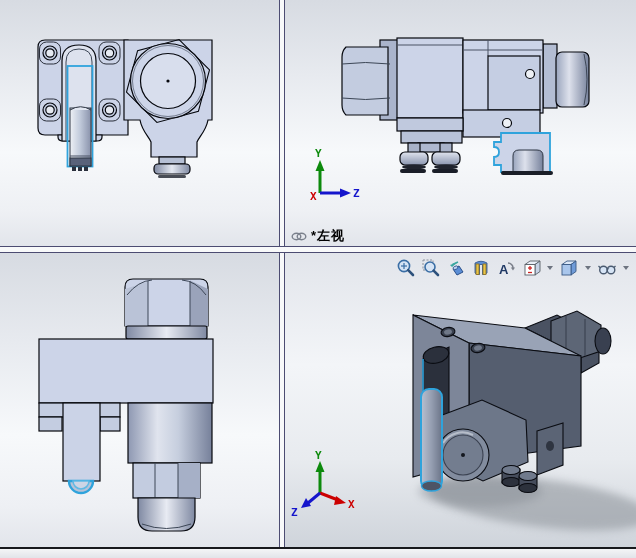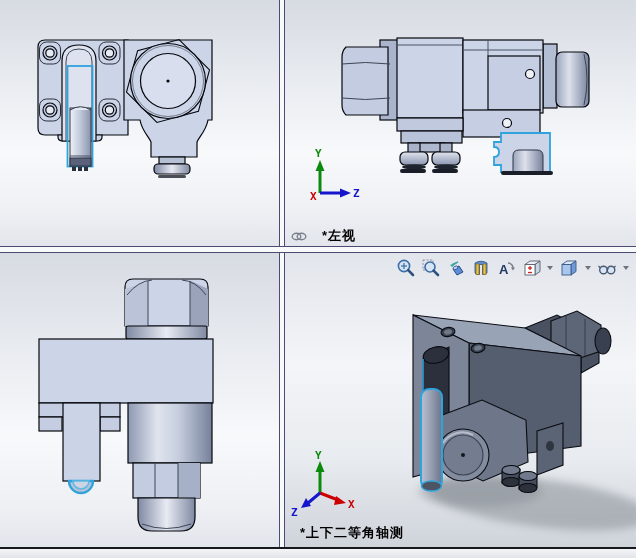--- a/index.html
+++ b/index.html
@@ -26,21 +26,21 @@
     position:absolute;left:0;top:246px;width:636px;height:7px;
     background:#f8f9fa;border-top:1px solid #4c4c72;border-bottom:1px solid #4c4c72;
     box-sizing:border-box;cursor:row-resize;
   }
   .statusbar{
     position:absolute;left:0;top:547px;width:636px;height:11px;
     background:linear-gradient(180deg,#f4f5f7,#e2e4e9);
     border-top:2px solid #17181c;box-sizing:border-box;
   }
   .vp-label{
-    position:absolute;display:flex;align-items:center;gap:15px;
+    position:absolute;display:flex;align-items:center;gap:4px;
     font-weight:bold;font-size:13px;color:#000;letter-spacing:1px;white-space:nowrap;
   }
   .drawing{position:absolute;left:0;top:0;}
   
   .hud{
     position:absolute;top:2px;right:5px;height:26px;display:flex;align-items:center;gap:3px;
   }
   .hud .tool{
     width:22px;height:22px;display:flex;align-items:center;justify-content:center;border-radius:3px;
   }
@@ -390,21 +390,18 @@
         <polygon points="35,208 30.5,219 39.5,219" fill="#0d8a0d"></polygon>
         <text x="30" y="206" fill="#0d8a0d">Y</text>
         <line x1="35" y1="240" x2="53" y2="247" stroke="#cc0000" stroke-width="3"></line>
         <polygon points="61,250 51,243 49,252" fill="#cc0000"></polygon>
         <text x="63" y="255" fill="#cc0000">X</text>
         <line x1="35" y1="240" x2="23" y2="250" stroke="#1515cc" stroke-width="3"></line>
         <polygon points="16,255 26,253 21,245" fill="#1515cc"></polygon>
         <text x="6" y="263" fill="#1515cc">Z</text>
       </g>
     </svg>
-    <div class="vp-label" style="left:15px;top:271px;">
-      <span>*上下二等角轴测</span>
-    </div>
   </div>
 
   <div class="vsplit"></div>
   <div class="hsplit"></div>
   <div class="statusbar"></div>
 </div>
 
 </body></html>

